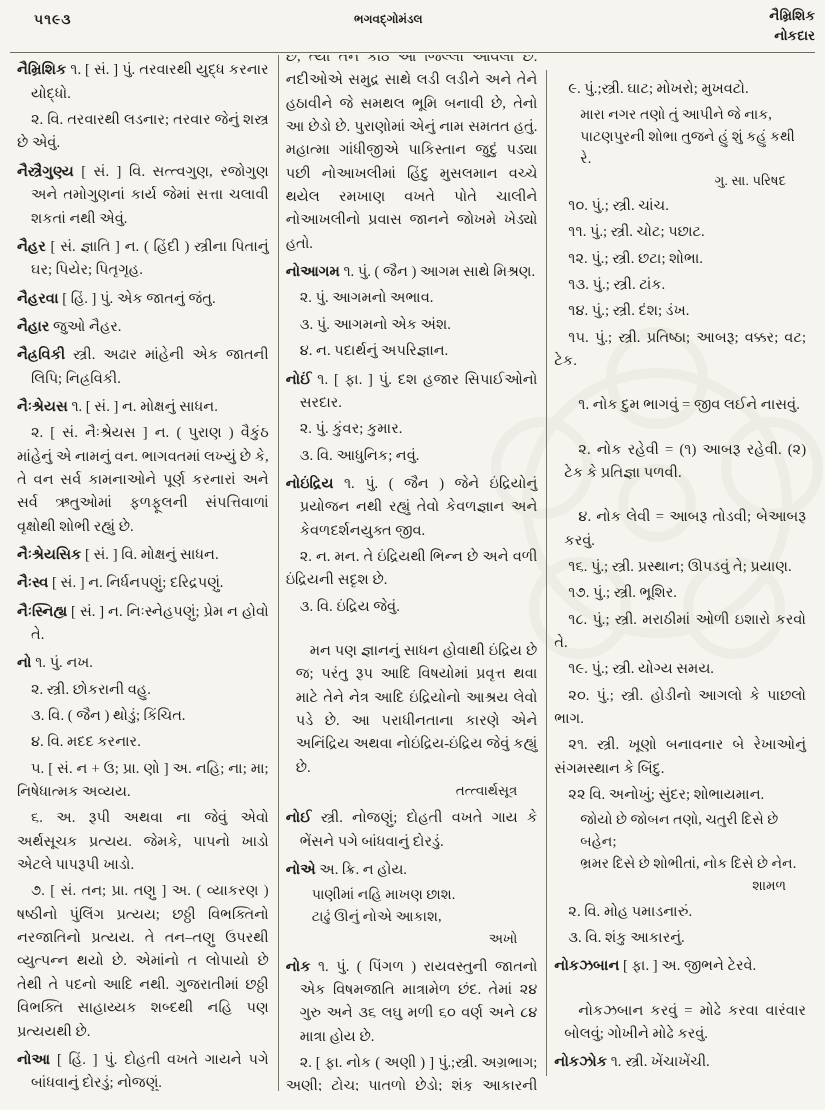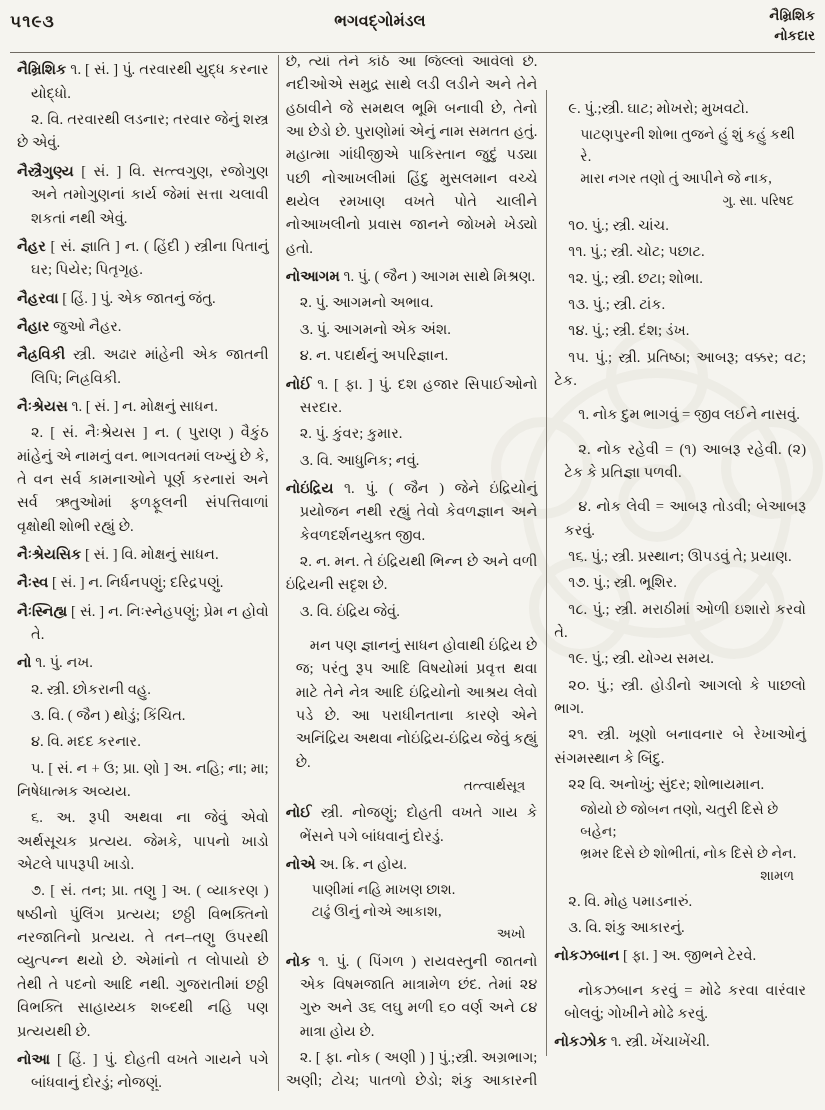--- a/index.html
+++ b/index.html
@@ -6,37 +6,37 @@
   body{
     width:825px;height:1110px;overflow:hidden;
     background:#f5f4ef;
     font-family:"Liberation Serif","DejaVu Sans",serif;
     color:#211d18;
     position:relative;
   }
   .page{position:relative;width:805px;height:1094px;padding:6px 10px 10px 10px;z-index:1;}
   
   .hdr{display:flex;align-items:flex-start;justify-content:space-between;height:46px;}
-  .hdr .pageno{font-size:17px;font-weight:bold;padding-top:6px;letter-spacing:1px;}
-  .hdr .title{font-size:16px;font-weight:bold;padding-top:6px;text-align:center;flex:1;}
+  .hdr .pageno{font-size:14px;font-weight:bold;padding-top:6px;letter-spacing:1px;margin-left:24px;}
+  .hdr .title{font-size:12px;font-weight:bold;padding-top:6px;text-align:center;flex:1;}
   .hdr .guides{text-align:right;font-size:13.5px;line-height:1.45;font-weight:bold;width:110px;}
   .rule{border-bottom:1px solid #6f6a62;margin:0 0 2px 0;}
   
   .cols{display:flex;align-items:center;height:1036px;overflow:hidden;}
   .col{flex:1 1 0;padding:4px 9px 0 7px;overflow:hidden;}
   .col + .col{border-left:1px solid #7a756c;}
   .col p{margin:0 0 2px 0;font-size:14.6px;line-height:1.6;text-align:justify;}
   p.entry{padding-left:14px;text-indent:-14px;margin-top:5px;}
   p.entry b{font-weight:bold;}
   p.sense{text-indent:14px;margin-top:3px;}
-  p.note{padding-left:10px;text-indent:14px;margin-top:11px;}
+  p.note{padding-left:10px;text-indent:14px;margin-top:21px;}
   p.cont{margin-top:18px;}
   .verse{margin:2px 0 2px 26px;}
   .verse .verse-line{font-size:14.2px;line-height:1.55;}
-  .cite{font-size:13.5px;text-align:right;line-height:1.5;margin:0 12px 3px 0;}
+  .cite{font-size:13.5px;text-align:right;line-height:1.5;margin:0 20px 3px 0;}
   
   .wm{position:absolute;left:472px;top:318px;z-index:0;opacity:.5;pointer-events:none;}
 </style>
 </head>
 <body>
 
 <svg class="wm" width="360" height="380" viewBox="0 0 360 380">
   <g fill="none" stroke="#e3e1d8" stroke-width="10" opacity="0.8">
     <circle cx="185" cy="185" r="130"></circle>
     <circle cx="185" cy="60" r="46"></circle>
@@ -101,22 +101,22 @@
           <div class="verse-line">પાણીમાં નહિ માખણ છાશ.</div>
           <div class="verse-line">ટાઢું ઊનું નોએ આકાશ,</div>
         </div>
         <div class="cite">અખો</div>
         <p class="entry"><b>નોક</b> <span>૧. પું. ( પિંગળ ) રાયવસ્તુની જાતનો એક વિષમજાતિ માત્રામેળ છંદ. તેમાં ૨૪ ગુરુ અને ૩૬ લઘુ મળી ૬૦ વર્ણ અને ૮૪ માત્રા હોય છે.</span></p>
         <p class="sense">૨. [ ફા. નોક ( અણી ) ] પું.;સ્ત્રી. અગ્રભાગ; અણી; ટોચ; પાતળો છેડો; શંકુ આકારની વસ્તુનો અણીદાર છેડો.</p>
       </div>
     <div class="col">
         <p class="sense">૯. પું.;સ્ત્રી. ઘાટ; મોખરો; મુખવટો.</p>
         <div class="verse">
+          <div class="verse-line">મારા નગર તણો તું આપીને જે નાક,</div>
           <div class="verse-line">પાટણપુરની શોભા તુજને હું શું કહું કથી રે.</div>
-          <div class="verse-line">મારા નગર તણો તું આપીને જે નાક,</div>
         </div>
         <div class="cite">ગુ. સા. પરિષદ</div>
         <p class="sense">૧૦. પું.; સ્ત્રી. ચાંચ.</p>
         <p class="sense">૧૧. પું.; સ્ત્રી. ચોટ; પછાટ.</p>
         <p class="sense">૧૨. પું.; સ્ત્રી. છટા; શોભા.</p>
         <p class="sense">૧૩. પું.; સ્ત્રી. ટાંક.</p>
         <p class="sense">૧૪. પું.; સ્ત્રી. દંશ; ડંખ.</p>
         <p class="sense">૧૫. પું.; સ્ત્રી. પ્રતિષ્ઠા; આબરૂ; વક્કર; વટ; ટેક.</p>
         <p class="note">૧. નોક દુમ ભાગવું = જીવ લઈને નાસવું.</p>
         <p class="note">૨. નોક રહેવી = (૧) આબરૂ રહેવી. (૨) ટેક કે પ્રતિજ્ઞા પળવી.</p>

